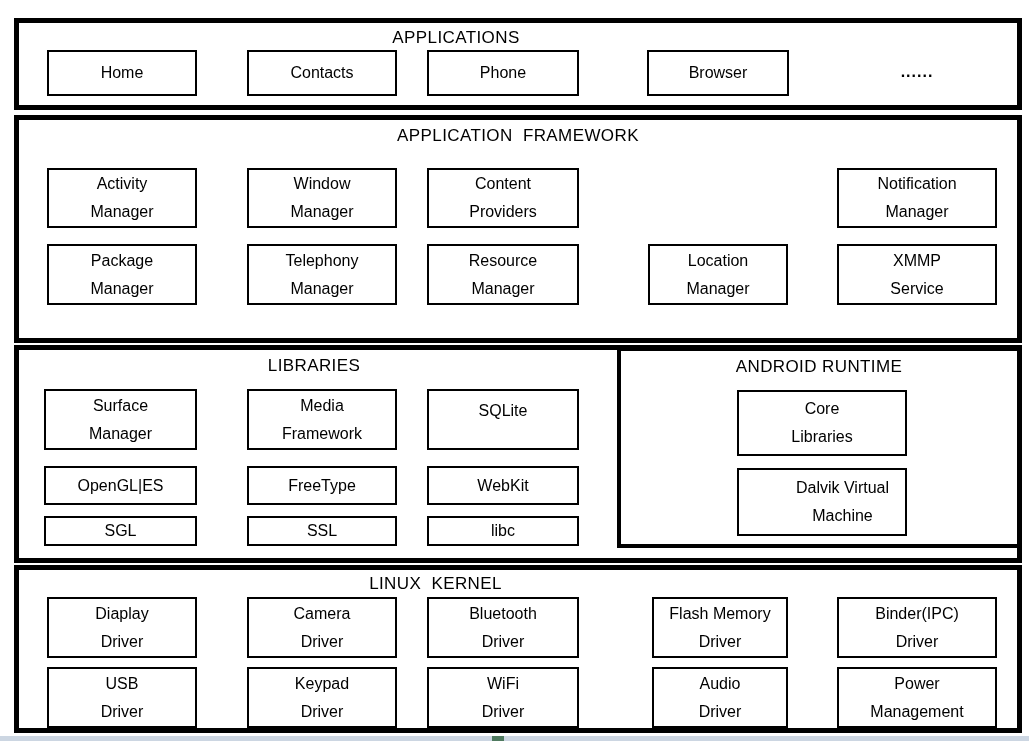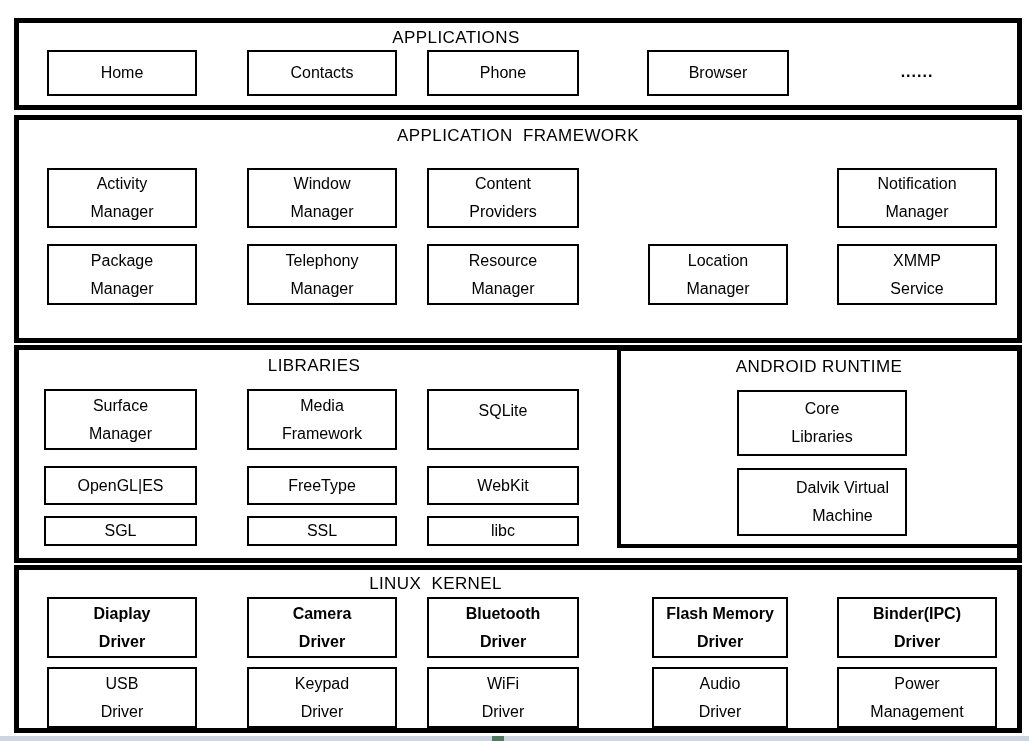--- a/index.html
+++ b/index.html
@@ -46,21 +46,21 @@
   .c4 { left: 648px; width: 140px; }
   .c5 { left: 837px; width: 160px; }
   .lib-c1 { left: 44px; width: 153px; }
   
   .apps-r  { top: 50px;  height: 46px; }
   .fw-r1   { top: 168px; height: 60px; }
   .fw-r2   { top: 244px; height: 61px; }
   .lib-r1  { top: 389px; height: 61px; }
   .lib-r2  { top: 466px; height: 39px; }
   .lib-r3  { top: 516px; height: 30px; }
-  .kr-r1   { top: 597px; height: 61px; font-weight: bold; }
+  .kr-r1   { top: 597px; height: 61px; }
   .kr-r2   { top: 667px; height: 61px; }
   .rt-box  { left: 737px; width: 170px; }
   .ellipsis {
     position: absolute;
     left: 857px; top: 63px; width: 120px;
     text-align: center;
     font-size: 16px;
     letter-spacing: 1px;
     font-weight: bold;
   }

